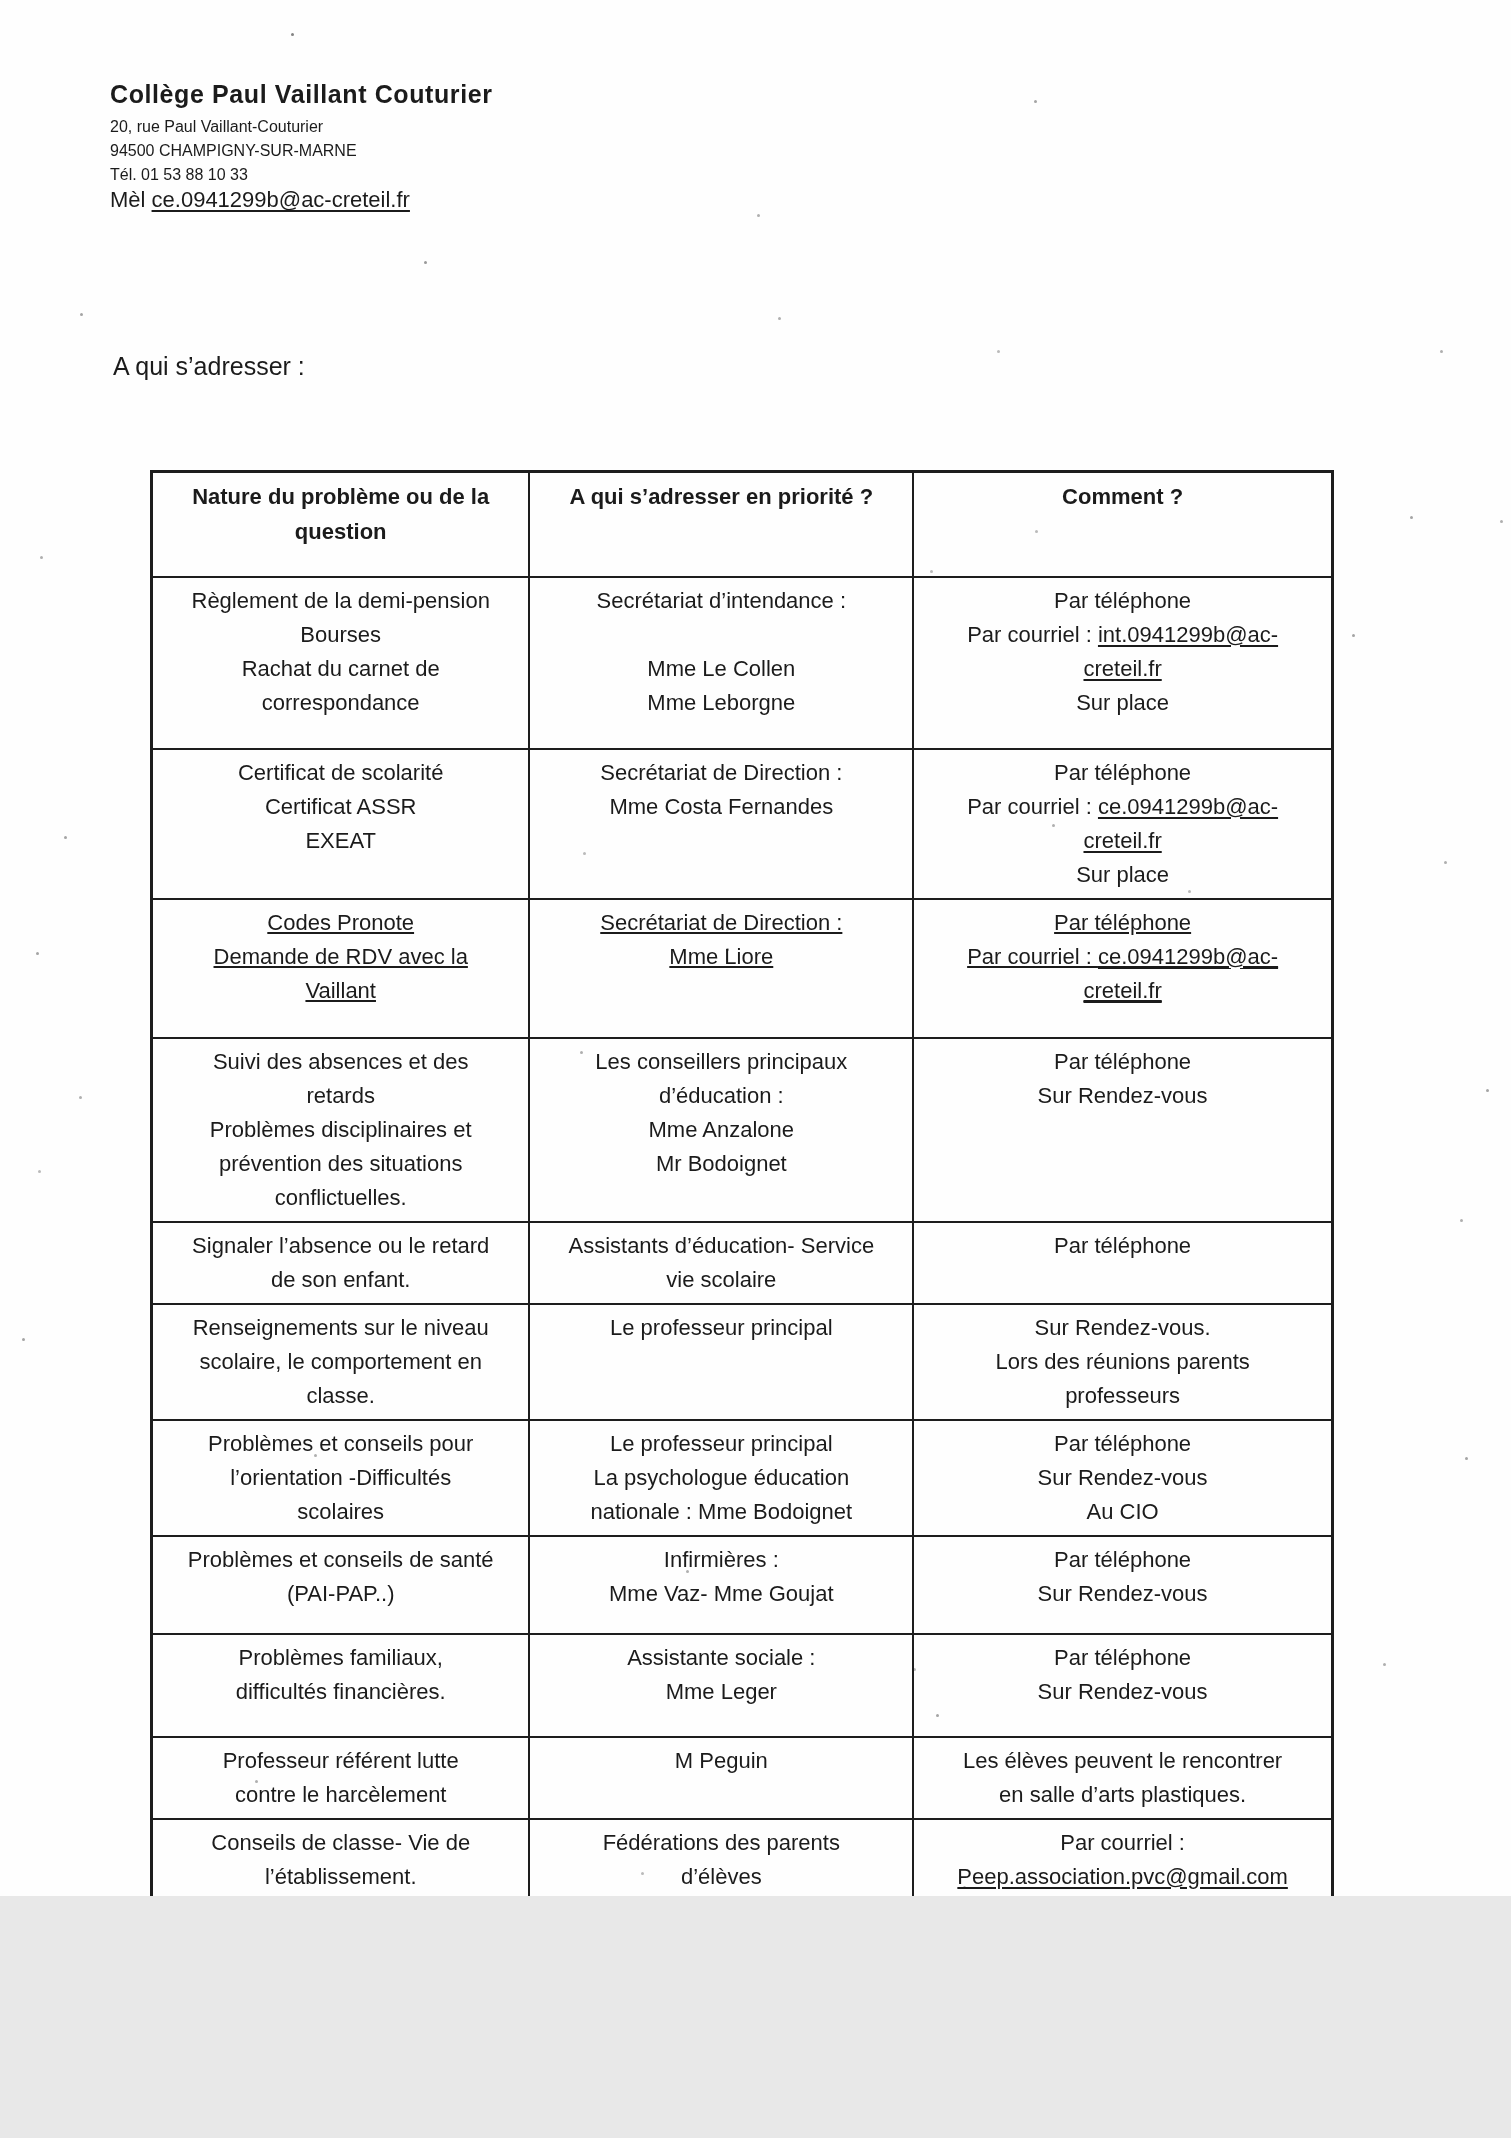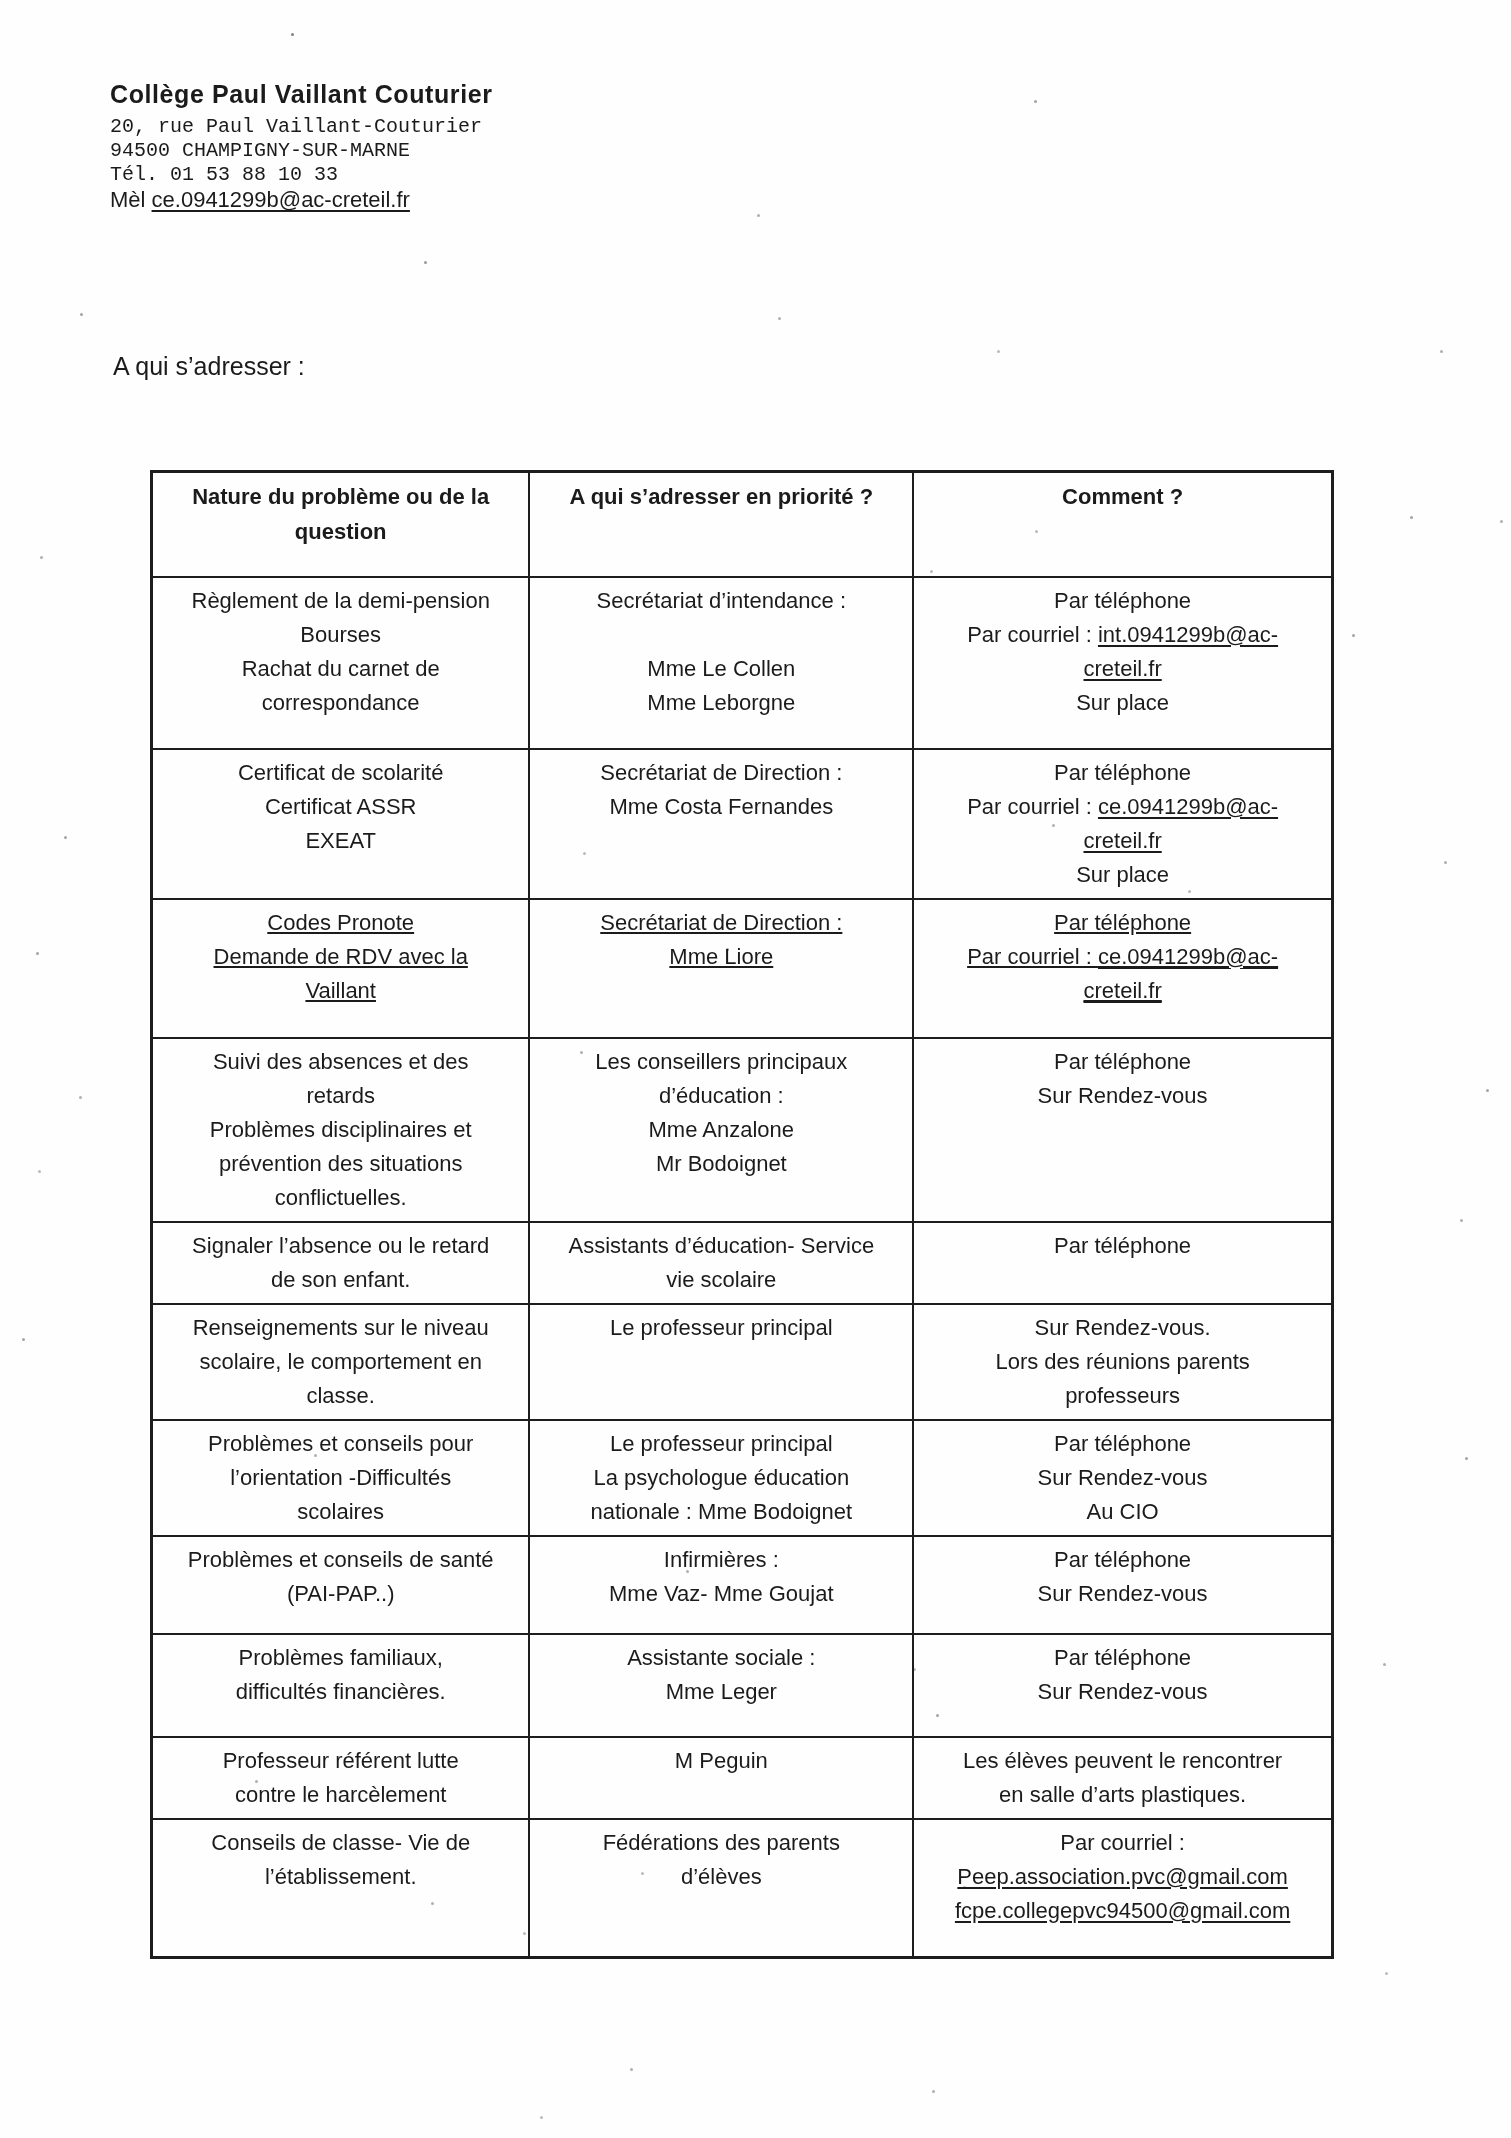--- a/index.html
+++ b/index.html
@@ -1,18 +1,18 @@
 <!DOCTYPE html>
 <html><head>
 <meta charset="utf-8">
 <style>
   html,body{margin:0;padding:0;background:#e8e8e8;}
   .page{
     position:relative;
-    width:1511px;height:2138px;
+    width:1511px;height:1896px;
     margin:0 auto;
     background:#fefefe;
     color:#1b1b1b;
     font-family:"Liberation Sans", sans-serif;
     overflow:hidden;
   }
   
   .speckles{position:absolute;left:0;top:0;width:3px;height:3px;border-radius:50%;background:transparent;pointer-events:none;
     box-shadow:
       291px 33px 0 rgba(30,30,30,.55), 1034px 100px 0 rgba(30,30,30,.4),
@@ -36,21 +36,21 @@
       431px 1902px 0 rgba(30,30,30,.35), 523px 1932px 0 rgba(30,30,30,.3),
       963px 1886px 0 rgba(30,30,30,.35), 1385px 1972px 0 rgba(30,30,30,.3),
       630px 2068px 0 rgba(30,30,30,.35), 540px 2116px 0 rgba(30,30,30,.3),
       932px 2090px 0 rgba(30,30,30,.35);
   }
   .letterhead{position:absolute;left:110px;top:80px;}
   .school-name{
     margin:0 0 6px 0;
     font-size:25px;font-weight:bold;letter-spacing:.6px;
   }
-  .lh-line{font-size:20px;line-height:24px;font-family:Liberation Mono, monospace;}
+  .lh-line{font-size:16px;line-height:24px;}
   .lh-line.serif{font-family:Liberation Sans, sans-serif;font-size:22px;margin-top:1px;}
   .u{text-decoration:underline;text-underline-offset:3px;}
   .intro{position:absolute;left:113px;top:352px;font-size:25px;}
   .contact-table{
     position:absolute;left:150px;top:470px;width:1184px;
     border-collapse:collapse;table-layout:fixed;
     font-size:22px;
   }
   .contact-table col.c1{width:32%;}
   .contact-table col.c2{width:32.5%;}

